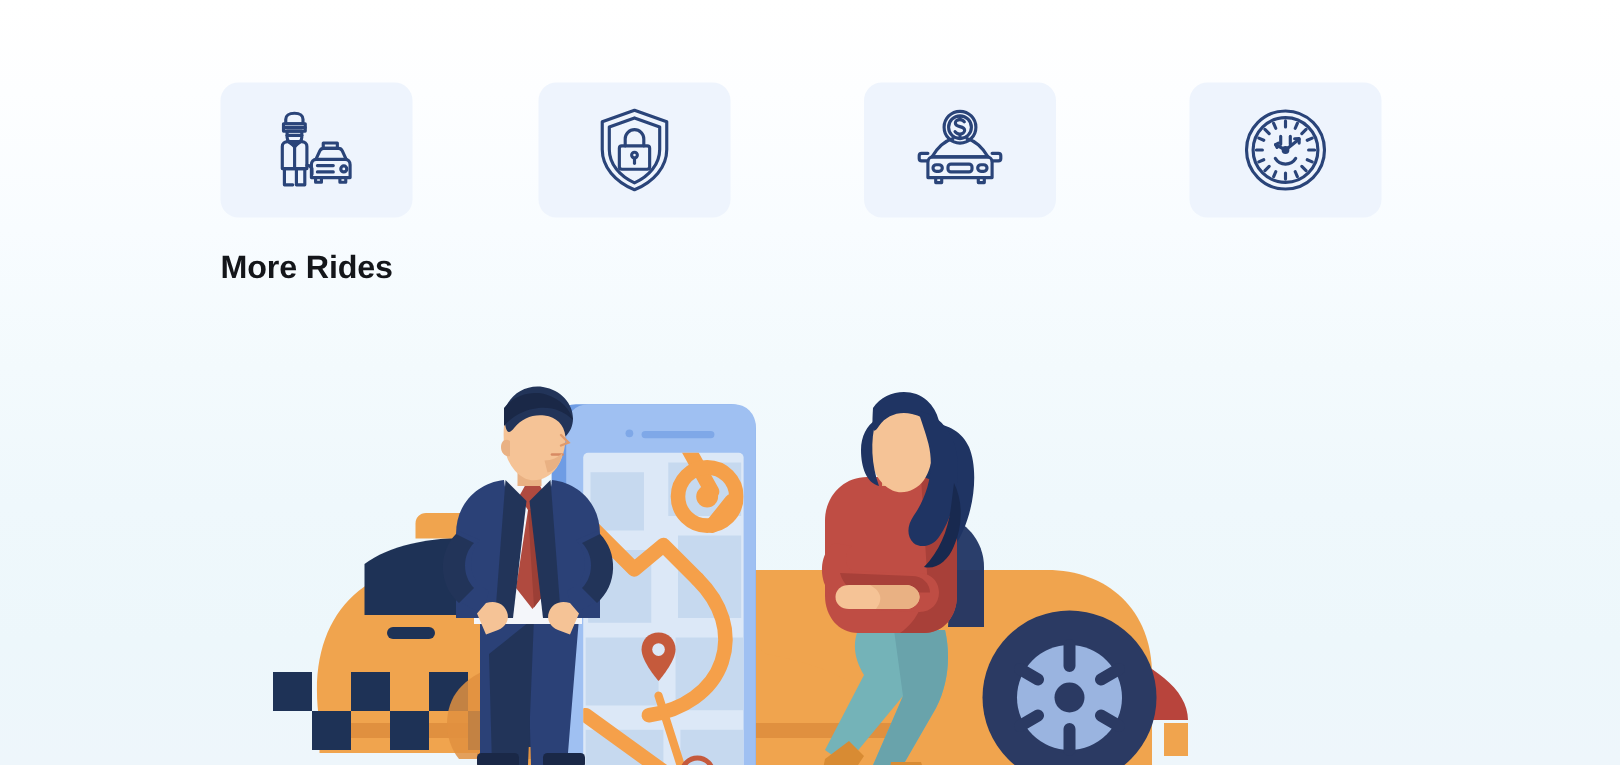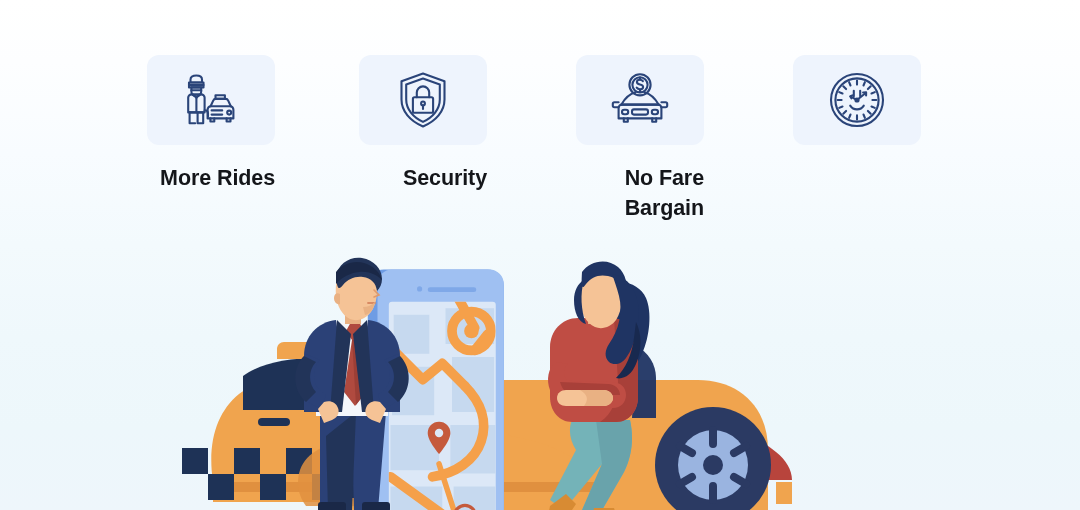--- a/index.html
+++ b/index.html
@@ -35,21 +35,21 @@
     left: 0;
     top: 0;
     width: 1080px;
     height: 240px;
   }
 
   .feature {
     position: absolute;
     top: 55px;
     width: 128px;
-    text-align: right;
+    text-align: left;
   }
 
   .feature-card {
     width: 128px;
     height: 90px;
     border-radius: 12px;
     background: #eef4fd;
     display: flex;
     align-items: center;
     justify-content: center;
@@ -141,21 +141,20 @@
 
             <path d="M21.8 27.2v-4.6a6.2 6.2 0 0 1 12.4 0v4.6"></path>
 
             <rect x="17.9" y="27.2" width="20.2" height="15.6" rx="1.6"></rect>
 
             <circle cx="28" cy="33.4" r="1.9"></circle>
             <path d="M28 35.3v3.6"></path>
           </svg>
         </span>
       </div>
-      <div class="feature-label">Security</div>
     </div>
 
     <div class="feature" id="f2">
       <div class="feature-card">
         <span>
           <svg width="66" height="58" viewBox="0 0 66 58" fill="none" stroke="#2a4479" stroke-width="2.1" stroke-linecap="round" stroke-linejoin="round">
 
             <circle cx="33" cy="13.8" r="10.6"></circle>
             <circle cx="33" cy="13.8" r="7.6"></circle>
             <path d="M35.9 10.2c-.7-1-1.8-1.5-3-1.5-1.7 0-3 1-3 2.3 0 1.4 1.2 2 3 2.4 1.9.4 3.2 1 3.2 2.5s-1.4 2.4-3.2 2.4c-1.3 0-2.5-.6-3.2-1.6"></path>
@@ -172,22 +171,20 @@
             <rect x="25" y="38.4" width="16" height="5.2" rx="2"></rect>
 
             <rect x="15" y="38.8" width="6.2" height="4.4" rx="2.2"></rect>
             <rect x="44.8" y="38.8" width="6.2" height="4.4" rx="2.2"></rect>
 
             <path d="M16.8 47.4v3.3h4v-3.3"></path>
             <path d="M45.2 47.4v3.3h4v-3.3"></path>
           </svg>
         </span>
       </div>
-      <div class="feature-label">No Fare
-Bargain</div>
     </div>
 
     <div class="feature" id="f3">
       <div class="feature-card">
         <span>
           <svg width="58" height="58" viewBox="0 0 58 58" fill="none" stroke="#2a4479" stroke-width="2.1" stroke-linecap="round" stroke-linejoin="round">
             <circle cx="29" cy="29" r="26"></circle>
             <circle cx="29" cy="29" r="21.6"></circle>
 
             <path d="M29 9.6v4M29 44.4v4M9.6 29h4M44.4 29h4"></path>

